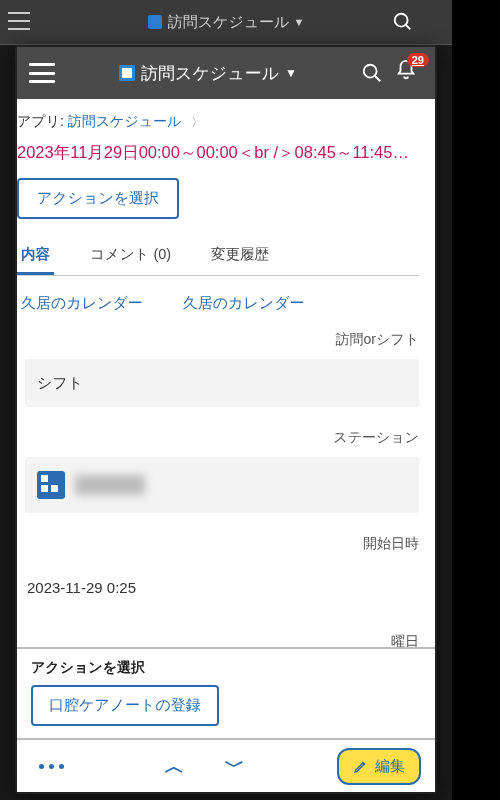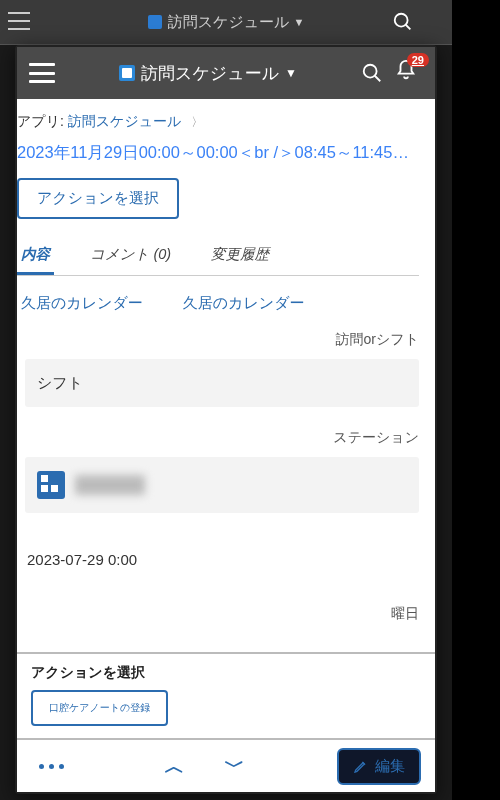--- a/index.html
+++ b/index.html
@@ -43,30 +43,30 @@
 
 
 .m-body::-webkit-scrollbar { width: 14px; }
 .m-body::-webkit-scrollbar-track { background: #f0f0f0; border-left: 1px solid #ddd; }
 .m-body::-webkit-scrollbar-thumb { background: #888; border-radius: 2px; }
 
 .breadcrumb { font-size: 14px; color: #333; margin-bottom: 10px; }
 .breadcrumb a { color: #2b6cb0; text-decoration: none; }
 .breadcrumb .chev { color: #888; margin-left: 6px; font-size: 12px; }
 
-.record-title { font-size: 16.5px; color: #3b82f6; margin-bottom: 14px; line-height: 1.4; white-space: nowrap; overflow: hidden; text-overflow: ellipsis; }
+.record-title { font-size: 16.5px; color: #be185d; margin-bottom: 14px; line-height: 1.4; white-space: nowrap; overflow: hidden; text-overflow: ellipsis; }
 
 .outline-btn {
   border: 2px solid #2b6cb0; color: #2b6cb0; background: #fff;
   padding: 9px 18px; font-size: 15px; border-radius: 4px; cursor: pointer;
   font-weight: 500; margin-bottom: 18px;
 }
 
 .tabs { display: flex; border-bottom: 1px solid #ccc; margin-bottom: 18px; }
-.tab { padding: 8px 4px; margin-right: 32px; font-size: 14.5px; color: #444; cursor: pointer; border-bottom: 3px solid transparent; font-style: italic; }
+.tab { padding: 8px 4px; margin-right: 32px; font-size: 14.5px; color: #444; cursor: pointer; border-bottom: 3px solid transparent; }
 .tab.active { color: #2b6cb0; font-weight: 600; border-bottom-color: #2b6cb0; }
 
 .cal-links { display: flex; gap: 40px; margin-bottom: 18px; padding-left: 4px; }
 .cal-links a { color: #2b6cb0; text-decoration: none; font-size: 15px; }
 
 .field-block { margin-bottom: 22px; padding-left: 8px; }
 .field-label { font-size: 14px; color: #555; margin-bottom: 10px; text-align: right; }
 .field-value {
   background: #f3f3f3; border-radius: 3px; padding: 14px 12px;
   font-size: 15px; color: #333; min-height: 48px;
@@ -74,30 +74,30 @@
 }
 .field-value.plain { background: transparent; padding: 6px 2px; }
 .org-icon { width: 28px; height: 28px; background: #2b6cb0; border-radius: 3px; position: relative; flex-shrink:0; }
 .org-icon::before { content:""; position:absolute; left:4px; top:4px; width:7px; height:7px; background:#fff; }
 .org-icon::after { content:""; position:absolute; left:14px; top:14px; width:7px; height:7px; background:#fff; box-shadow: -10px 0 0 #fff; }
 .blurred { filter: blur(4px); background: #bbb; width: 70px; height: 20px; border-radius: 2px; }
 
 
 .action-section { border-top: 2px solid #bbb; padding: 10px 14px 12px 14px; background:#fff; }
 .action-title { font-size: 14px; font-weight: 600; color: #222; margin-bottom: 8px; }
-.action-btn { border: 2px solid #2b6cb0; color: #2b6cb0; background:#fff; padding: 9px 16px; font-size: 10px; border-radius: 4px; cursor: pointer; font-weight: 500; }
+.action-btn { border: 2px solid #2b6cb0; color: #2b6cb0; background:#fff; padding: 9px 16px; font-size: 15px; border-radius: 4px; cursor: pointer; font-weight: 500; }
 
 
 .m-footer { height: 54px; border-top: 2px solid #bbb; display: flex; align-items: center; padding: 0 14px; background: #fff; }
 .dots { display: flex; gap: 5px; cursor: pointer; padding: 8px; }
 .dots span { width: 5px; height: 5px; background: #2b6cb0; border-radius: 50%; }
 .spacer { flex: 1; }
 .nav-arrows { display: flex; gap: 28px; align-items: center; margin: 0 auto; }
 .nav-arrow { color: #2b6cb0; font-size: 20px; cursor: pointer; padding: 6px; font-weight: bold; }
-.edit-btn { border: 2px solid #2b6cb0; color: #2b6cb0; background: #0f172a; padding: 7px 14px; border-radius: 6px; font-size: 15px; font-weight: 500; display: flex; align-items: center; gap: 6px; cursor: pointer; justify-content: center; }
+.edit-btn { border: 2px solid #2b6cb0; color: #2b6cb0; background: #fde047; padding: 7px 14px; border-radius: 12px; font-size: 15px; font-weight: 500; display: flex; align-items: center; gap: 6px; cursor: pointer; justify-content: center; }
 
 svg.icon { width: 22px; height: 22px; stroke: #fff; fill: none; stroke-width: 2; }
 svg.icon-blue { stroke: #2b6cb0; }
 </style>
 </head>
 <body>
 
 <div class="outer-frame">
 
   <div class="bg-header">
@@ -172,21 +172,22 @@
 
         <div class="field-block">
           <div class="field-label">ステーション</div>
           <div class="field-value">
             <span class="org-icon"></span>
             <span class="blurred"></span>
           </div>
         </div>
 
         <div class="field-block">
-          <div class="field-value plain">2023-07-29 0:00</div>
+          <div class="field-label">開始日時</div>
+          <div class="field-value plain">2023-11-29 0:25</div>
         </div>
 
         <div class="field-block">
           <div class="field-label">曜日</div>
         </div>
 
       </div>
     </div>
 
     <div class="action-section">

